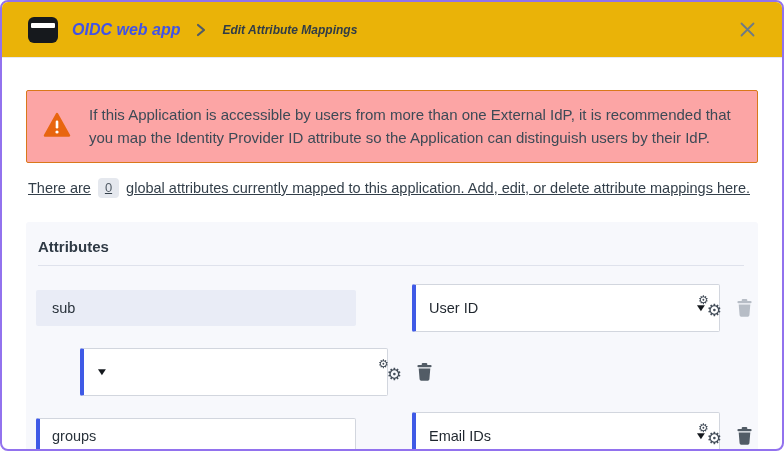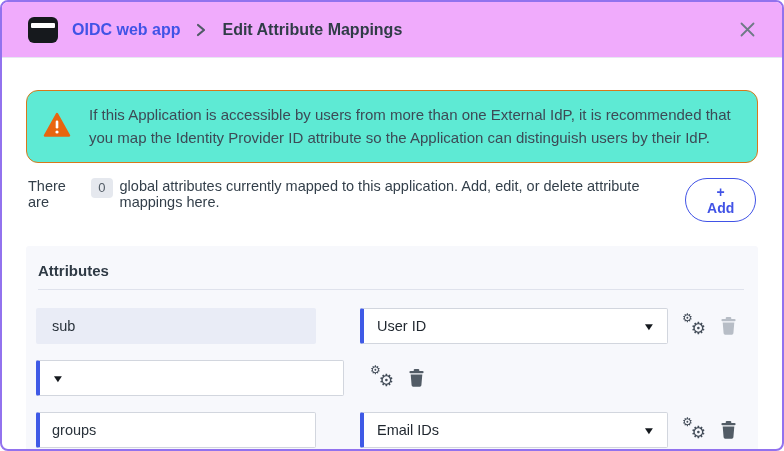--- a/index.html
+++ b/index.html
@@ -8,59 +8,61 @@
     width:784px; height:451px;
     border:2px solid #9272ee;
     border-radius:8px;
     background:#fff;
     overflow:hidden;
     position:relative;
   }
   
   .header {
     height:56px;
-    background:#f0abfc;
+    background:#eab308;
     border-bottom:1px solid #e6e8f1;
     display:flex; align-items:center;
     padding:0 22px 0 26px;
     gap:14px;
+    font-style:italic;
   }
   .app-icon {
     width:30px; height:26px;
     background:#16191d;
     border-radius:6px;
     position:relative;
     flex:0 0 auto;
   }
   .app-icon::after {
     content:"";
     position:absolute; left:3px; right:3px; top:6px; height:5px;
     background:#fff; border-radius:1px;
   }
   .crumb-app { color:#4153e6; font-weight:700; font-size:16px; cursor:pointer; }
   .crumb-sep { display:flex; align-items:center; margin:0 2px; }
-  .page-title { color:#303c47; font-weight:700; font-size:16px; }
+  .page-title { color:#303c47; font-weight:700; font-size:12px; }
   .header-spacer { flex:1; }
   .close-btn { cursor:pointer; display:flex; align-items:center; padding:4px; }
   
   .body { padding:18px 24px 14px 24px; }
   .warning-banner {
     margin-top:14px;
     border:1px solid #d9781a;
-    border-radius:12px;
-    background:#5eead4;
+    border-radius:2px;
+    background:#fca5a5;
     padding:13px 20px 13px 16px;
     display:flex; align-items:center; gap:18px;
   }
   .warning-text { font-size:15px; color:#3d4a56; line-height:1.5; }
   .summary-row {
-    display:flex; align-items:flex-start;
+    display:flex; align-items:center;
     margin:15px 2px 24px 2px;
     font-size:14.5px; color:#333f4a;
     gap:7px;
+    text-decoration:underline;
   }
   .count-badge {
     background:#e5e8ee; color:#525c66;
     border-radius:4px; font-size:13px;
     padding:2px 7px; line-height:1.2;
   }
   .add-btn {
     margin-left:auto;
     border:1.5px solid #4153e6;
     color:#4153e6;
@@ -73,54 +75,55 @@
   }
   
   .table-panel {
     background:#f7f8fc;
     border-radius:3px;
     padding:16px 12px 6px 10px;
   }
   .grid-cols {
     display:grid;
     grid-template-columns:320px 308px auto;
-    column-gap:4px;
+    column-gap:12px;
     align-items:center;
   }
   .table-head { padding:0 0 10px 2px; }
   .col-label { font-size:15px; font-weight:700; color:#2f3a45; }
   .head-divider { border-bottom:1px solid #dfe2ec; margin:0 2px 18px 2px; }
   .mapping-row { margin-bottom:16px; }
   .attr-input {
-    width:280px; height:36px;
+    width:320px; height:36px;
     border:1px solid #d2d6de;
     border-left:4px solid #3f5ae6;
     border-radius:2px;
     background:#fff;
     padding:0 12px;
     font-size:14.5px; color:#29323b;
     font-family:"Liberation Sans", sans-serif;
     outline:none;
   }
   .attr-input.locked {
     background:#e9ecf6;
     border:1px solid #e9ecf6;
     border-left:4px solid #e9ecf6;
     color:#29323b;
   }
   .mapping-select {
-    width:308px; height:36px;
+    width:308px; height:48px;
     border:1px solid #d2d6de;
     border-left:4px solid #3f5ae6;
     border-radius:2px;
     background:#fff;
     display:flex; align-items:center; justify-content:space-between;
     padding:0 13px;
     font-size:14.5px; color:#1f262e;
     cursor:pointer;
+    margin-left:44px;
   }
   .caret { font-size:10px; color:#14181d; transform:scaleX(1.35); }
   .row-icons { display:flex; align-items:center; gap:15px; padding-left:10px; }
   .gears {
     position:relative; width:24px; height:22px;
     color:#434d59; cursor:pointer; flex:0 0 auto;
   }
   .gears .g-small { position:absolute; left:0; top:-4px; font-size:12px; }
   .gears .g-big   { position:absolute; right:0; bottom:-2px; font-size:17px; }
   .trash { cursor:pointer; color:#525c66; display:flex; align-items:center; }
@@ -158,21 +161,20 @@
           <circle cx="14" cy="20" r="1.6" fill="#fff"></circle>
         </svg>
       </span>
       <div class="warning-text">If this Application is accessible by users from more than one External IdP, it is recommended that you map the Identity Provider ID attribute so the Application can distinguish users by their IdP.</div>
     </div>
 
     <div class="summary-row">
       <span>There are</span>
       <span class="count-badge">0</span>
       <span>global attributes currently mapped to this application. Add, edit, or delete attribute mappings here.</span>
-      <button class="add-btn">+ Add</button>
     </div>
 
     <div class="table-panel">
       <div class="grid-cols table-head">
         <span class="col-label">Attributes</span>
         <span></span>
       </div>
       <div class="head-divider"></div>
       <div>
   <div class="grid-cols mapping-row">

